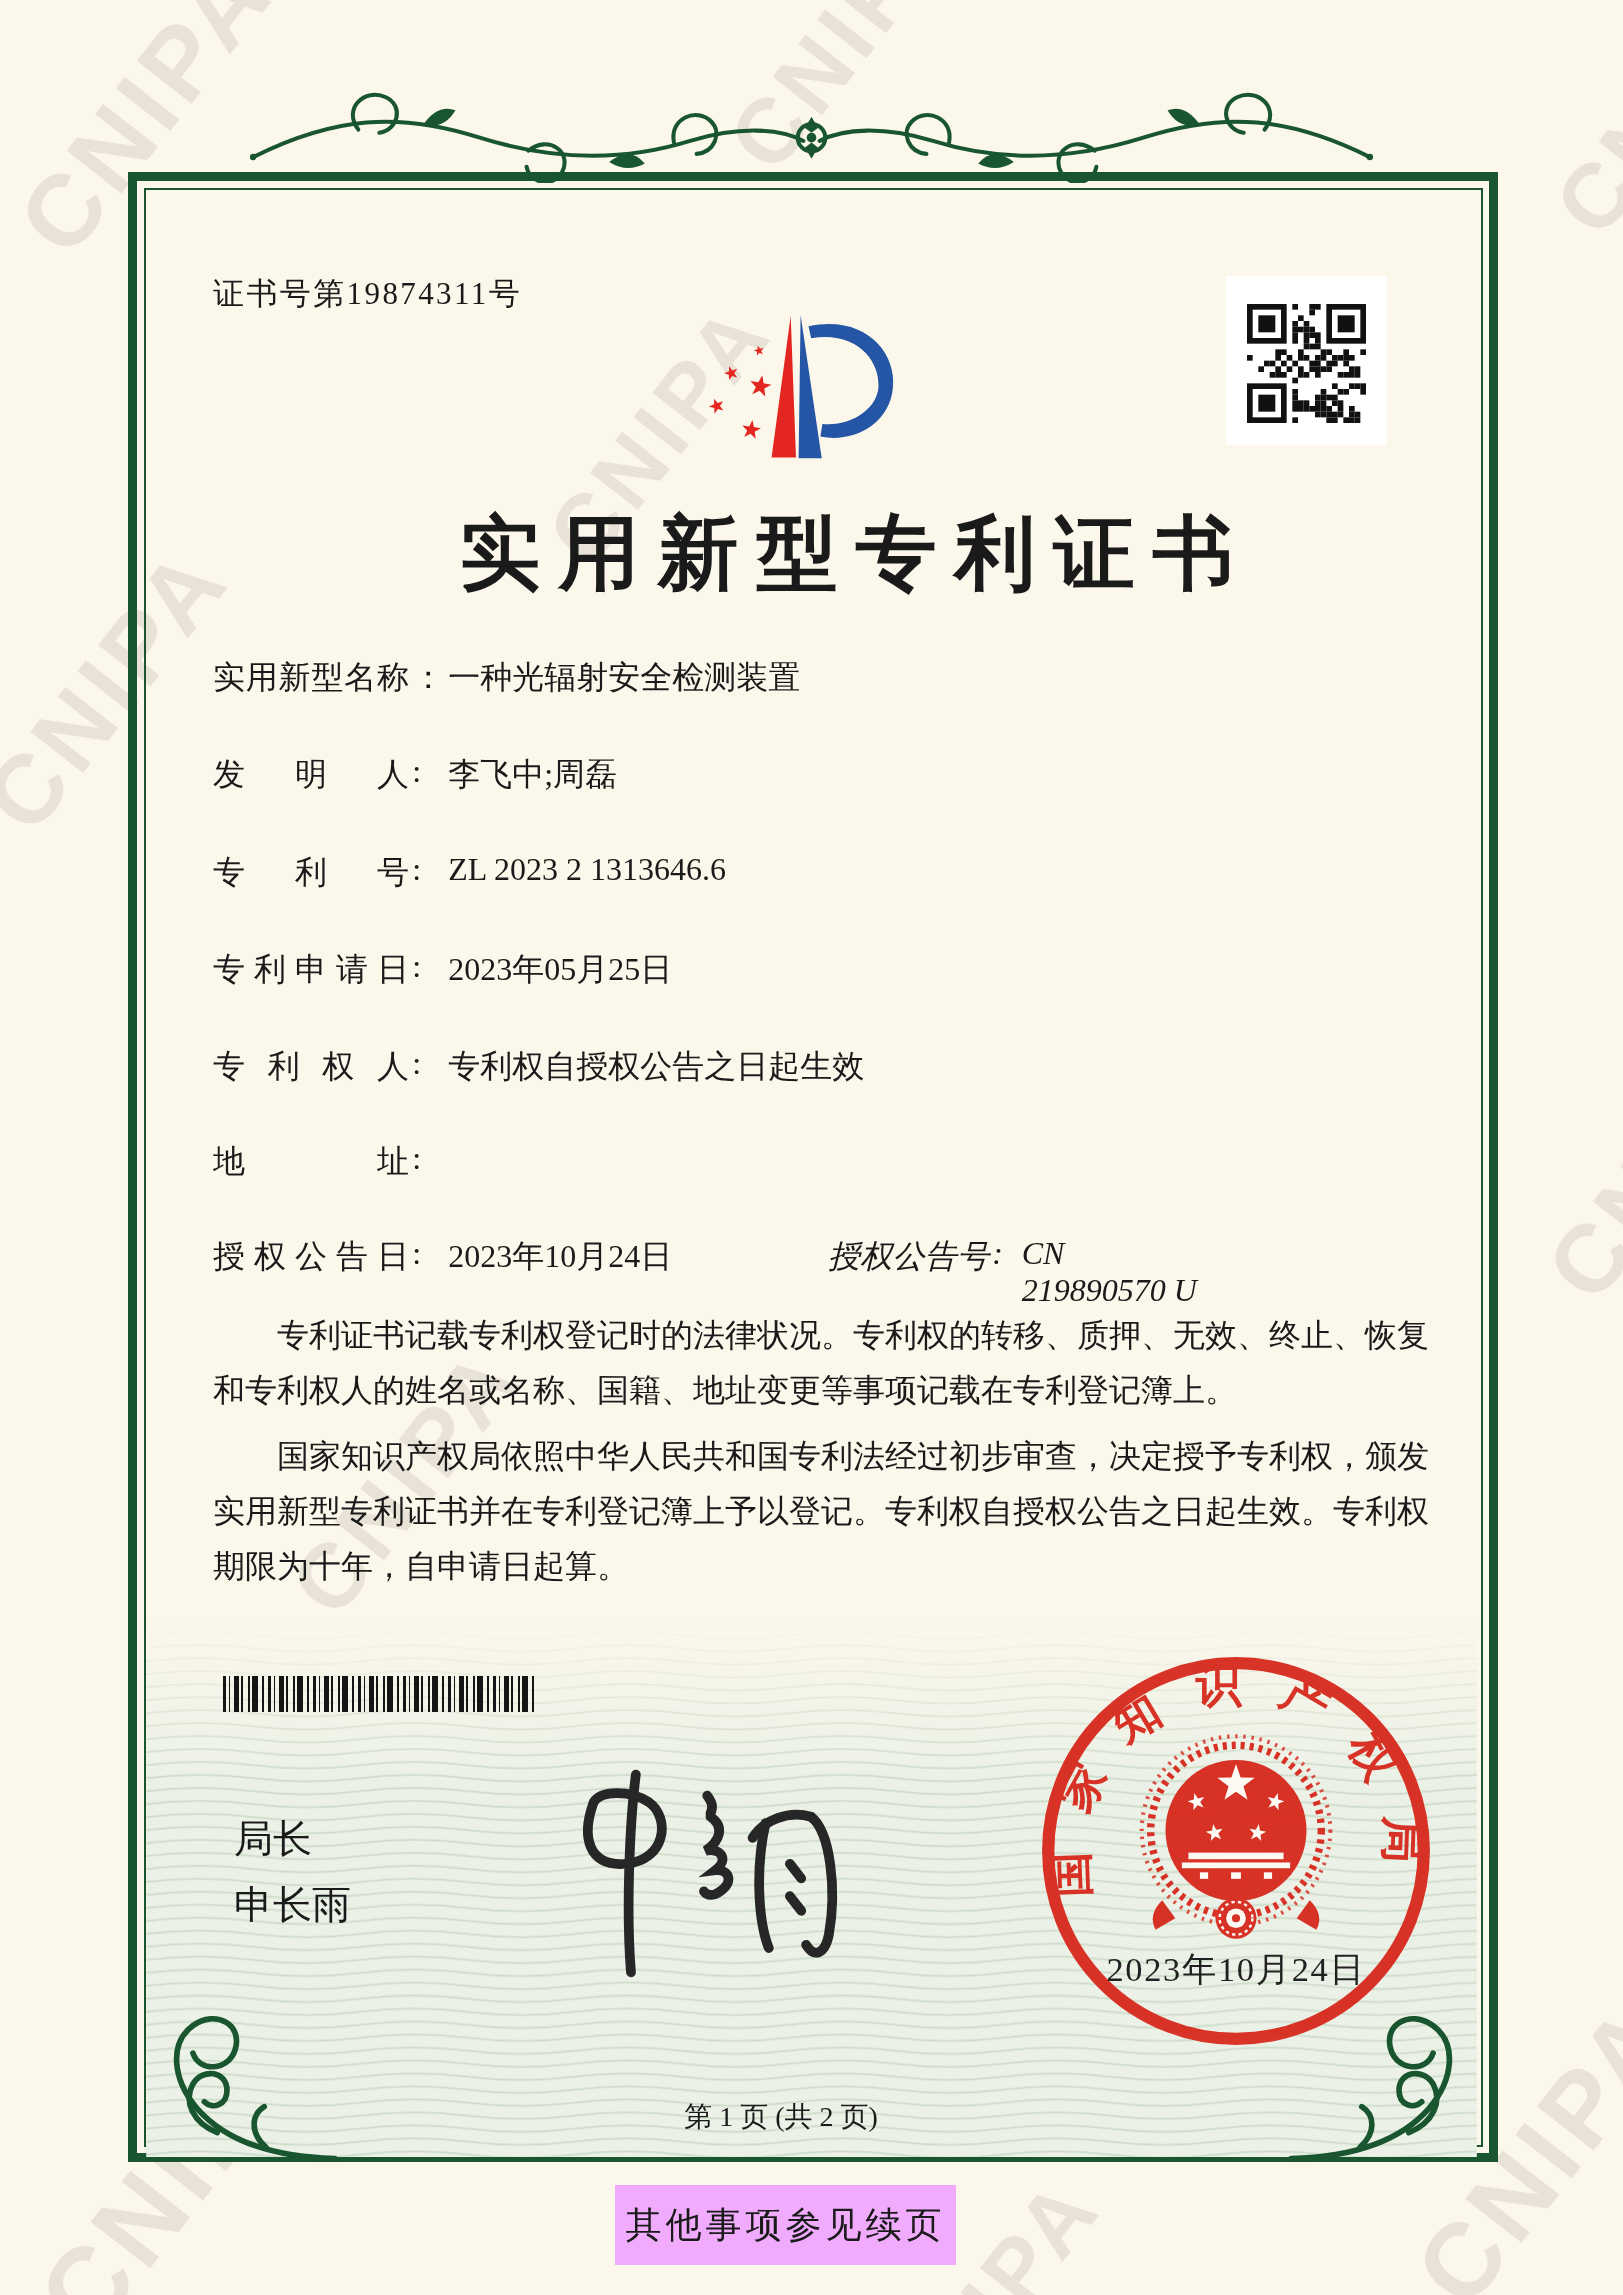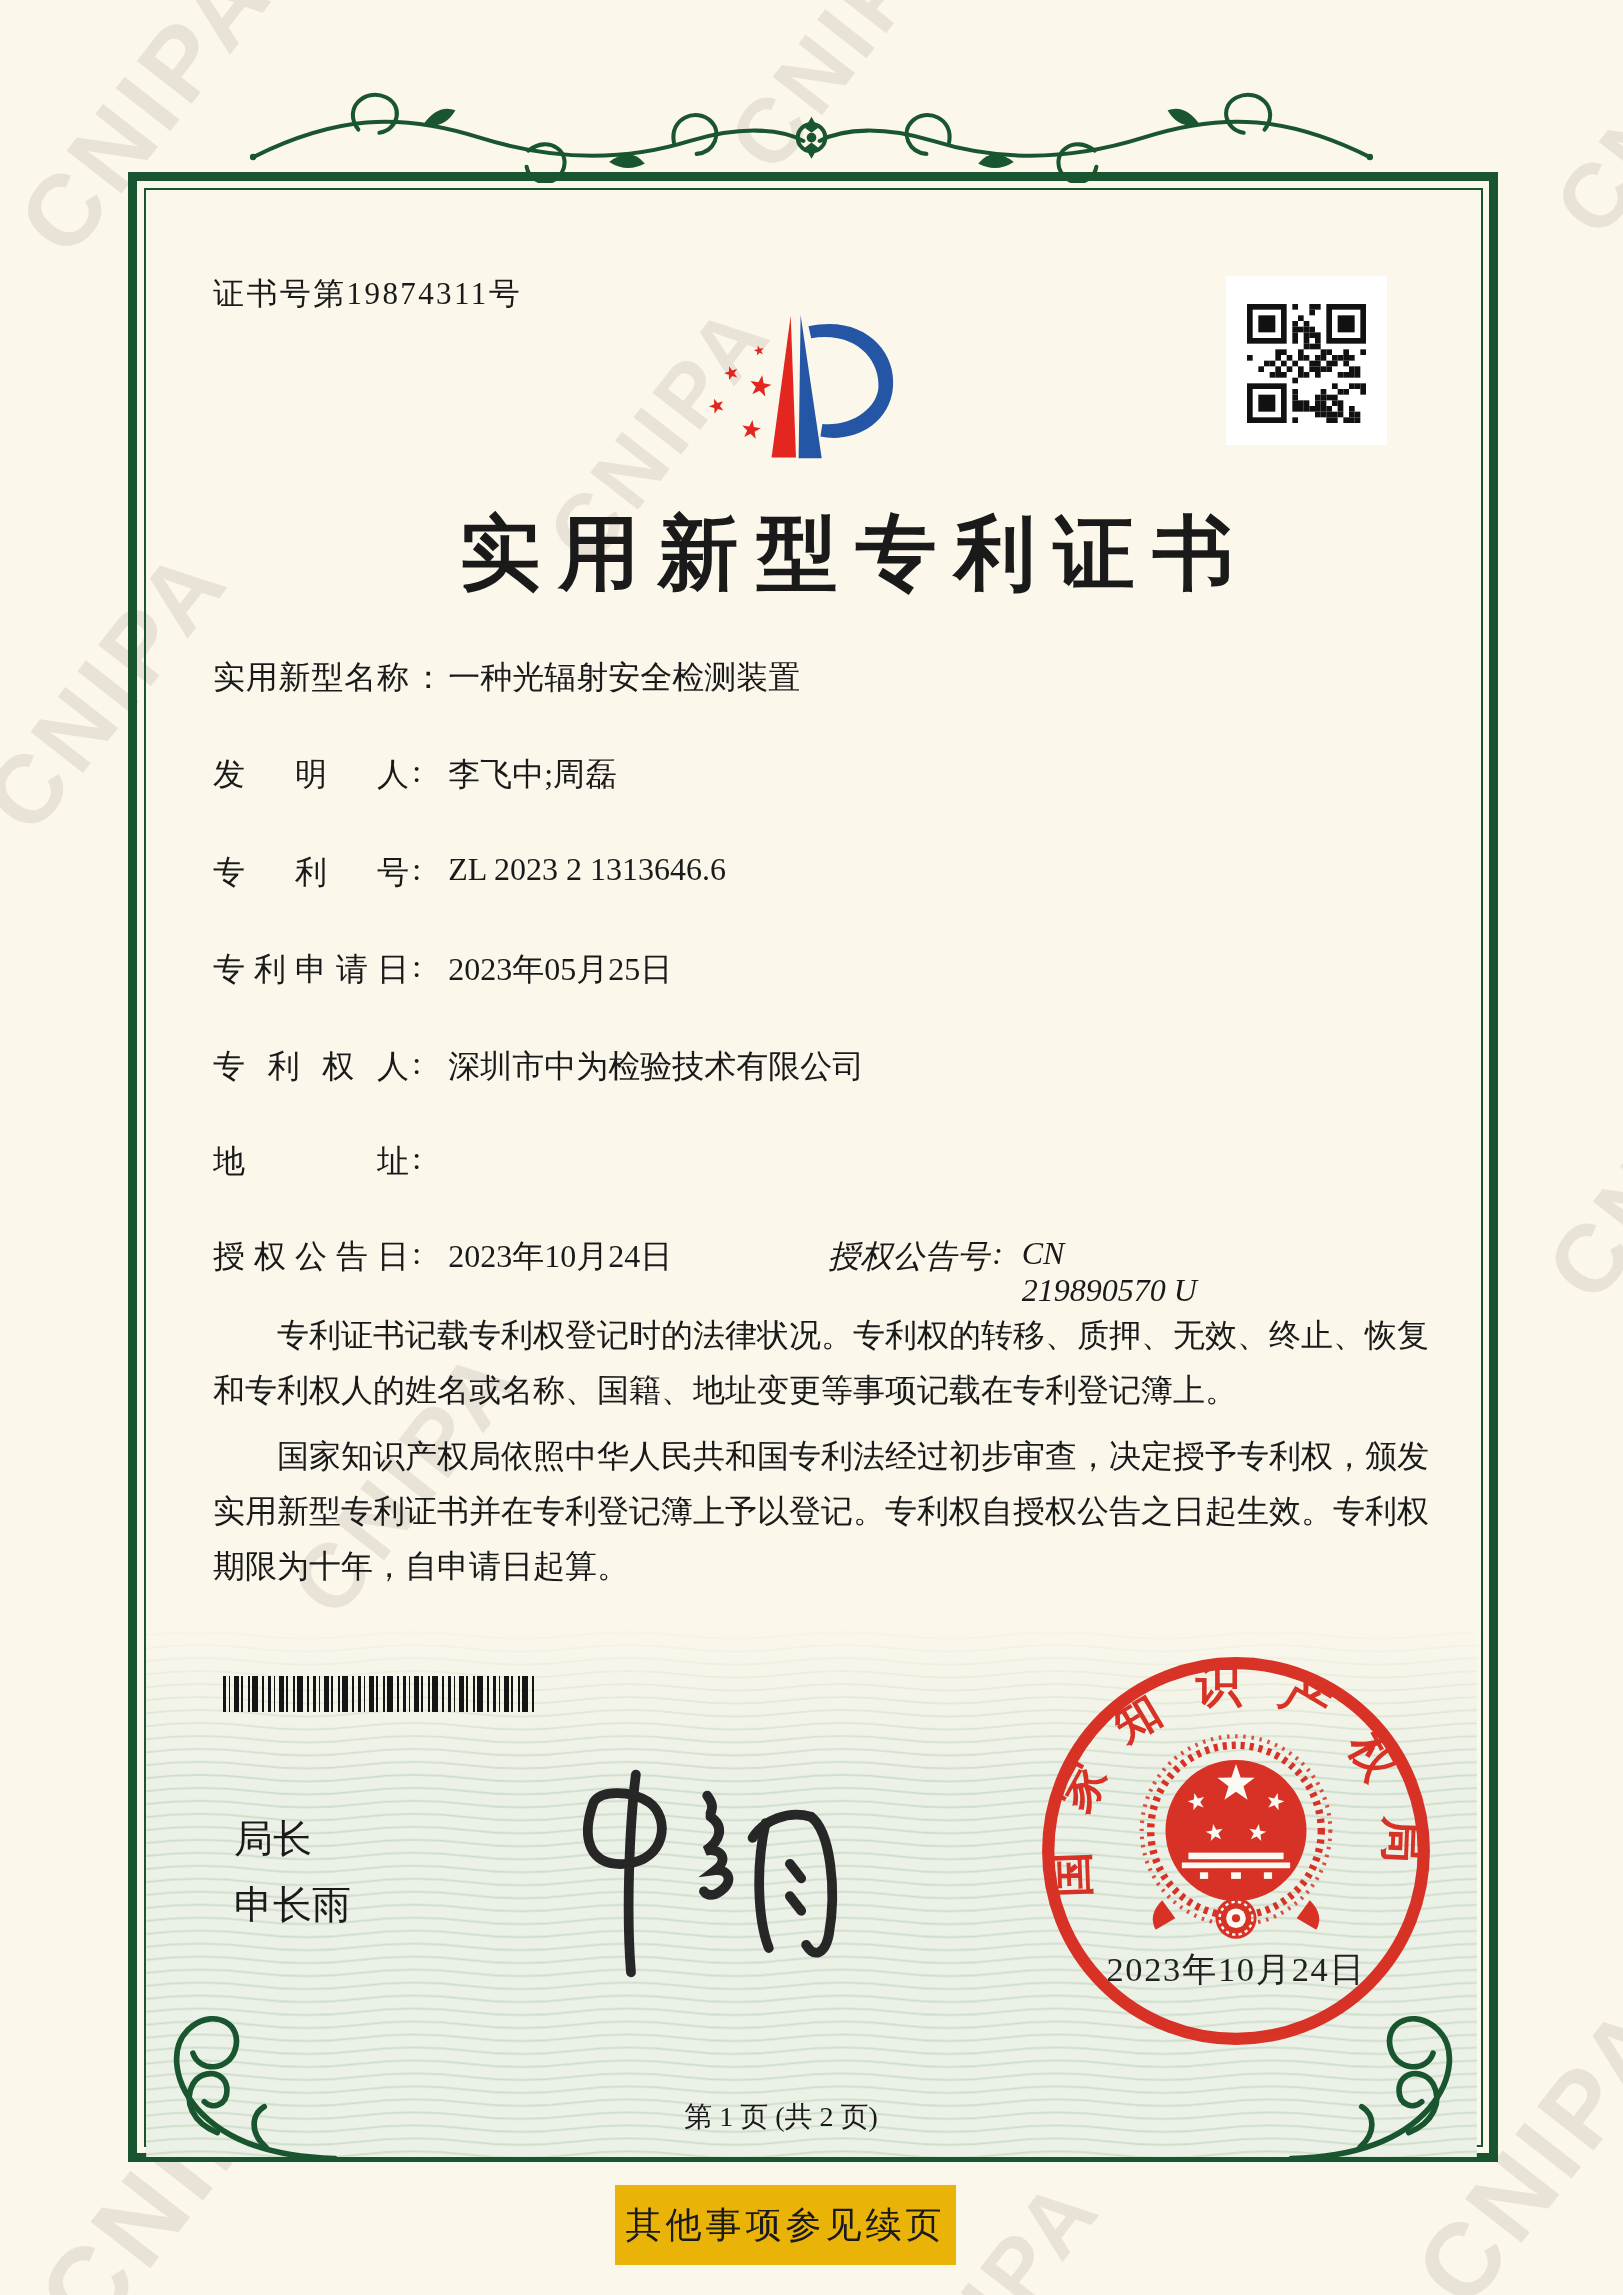--- a/index.html
+++ b/index.html
@@ -43,21 +43,21 @@
       #151515 25px 27px, rgba(0,0,0,0) 27px 29px,
       #151515 29px 35px, rgba(0,0,0,0) 35px 39px,
       #151515 39px 41px, rgba(0,0,0,0) 41px 45px);}
   #director-role{left:234px;top:1812px;font-size:39px;
       font-family:"Liberation Sans","DejaVu Sans",sans-serif;}
   #director-name{left:234px;top:1878px;font-size:39px;
       font-family:"Liberation Sans","DejaVu Sans",sans-serif;}
   #signature{left:467px;top:1760px;z-index:4;}
   #seal{left:1031px;top:1646px;z-index:5;}
   #page-no{left:213px;top:2098px;width:1136px;text-align:center;font-size:28px;}
-  #footer-note{left:615px;top:2185px;width:341px;height:80px;background:#eab308;z-index:4;}
+  #footer-note{left:615px;top:2185px;width:341px;height:80px;background:#f0abfc;z-index:4;}
   #footer-note span{display:block;width:100%;text-align:center;line-height:80px;
       font-size:36px;letter-spacing:4px;}
   .seal-org-text{font-size:56px;font-weight:bold;letter-spacing:42px;fill:#d7271b;
       font-family:"Liberation Serif","DejaVu Serif",serif;}
   .seal-date-text{font-size:42px;letter-spacing:2px;fill:#151515;
       font-family:"Liberation Serif","DejaVu Serif",serif;}
 </style>
 </head>
 <body>
 
@@ -280,21 +280,21 @@
     <span class="fvalue">ZL 2023 2 1313646.6</span>
   </div>
   <div class="frow" style="top:948px">
     <span class="flabel">专利申请日</span>
     <span class="fcolon">:</span>
     <span class="fvalue">2023年05月25日</span>
   </div>
   <div class="frow" style="top:1045px">
     <span class="flabel">专利权人</span>
     <span class="fcolon">:</span>
-    <span class="fvalue">深圳市中为检验技术有限公司</span>
+    <span class="fvalue">专利权自授权公告之日起生效</span>
   </div>
   <div class="frow" style="top:1140px">
     <span class="flabel">地址</span>
     <span class="fcolon">:</span>
   </div>
   <div class="frow" style="top:1235px">
     <span class="flabel">授权公告日</span>
     <span class="fcolon">:</span>
     <span class="fvalue">2023年10月24日</span>
     <span class="fpair2">

